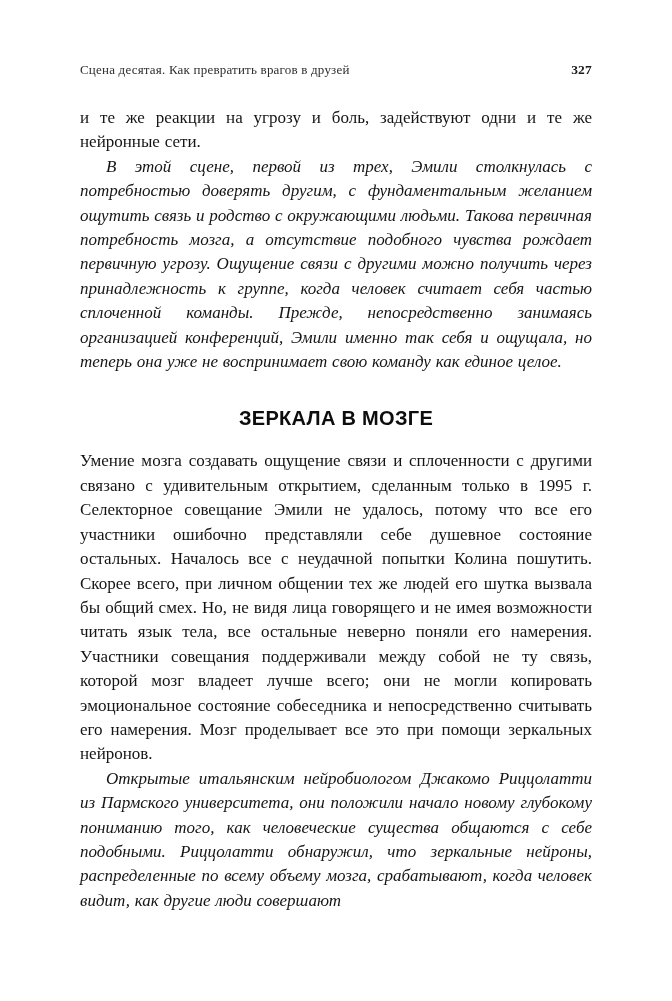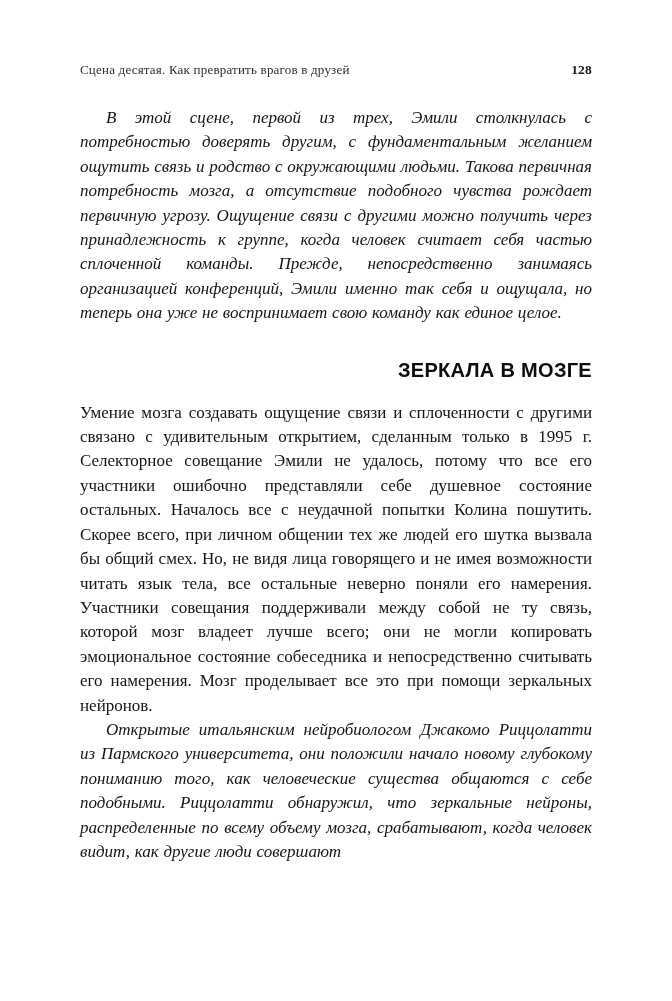--- a/index.html
+++ b/index.html
@@ -49,35 +49,36 @@
       text-indent: 26px;
       font-style: italic;
     }
     .section-heading {
       font-family: "Liberation Sans", "DejaVu Sans", sans-serif;
       font-weight: bold;
       font-size: 20px;
       letter-spacing: 0.3px;
       color: #0d0d0d;
       margin: 33px 0 19px 0;
-      text-align: right;
+      text-align: center;
     }
   </style>
 </head>
 <body>
 
 <div class="page">
 
   <div class="running-head">
     <span class="title">Сцена десятая. Как превратить врагов в друзей</span>
-    <span class="folio">128</span>
+    <span class="folio">327</span>
   </div>
 
   <div class="body-text">
 
+    <p>и те же реакции на угрозу и боль, задействуют одни и те же нейронные сети.</p>
 
     <p class="indent">В этой сцене, первой из трех, Эмили столкнулась с потребностью доверять другим, с фундаментальным желанием ощутить связь и родство с окружающими людьми. Такова первичная потребность мозга, а отсутствие подобного чувства рождает первичную угрозу. Ощущение связи с другими можно получить через принадлежность к группе, когда человек считает себя частью сплоченной команды. Прежде, непосредственно занимаясь организацией конференций, Эмили именно так себя и ощущала, но теперь она уже не воспринимает свою команду как единое целое.</p>
 
     <h2 class="section-heading">ЗЕРКАЛА В МОЗГЕ</h2>
 
     <p>Умение мозга создавать ощущение связи и сплоченности с другими связано с удивительным открытием, сделанным только в 1995 г. Селекторное совещание Эмили не удалось, потому что все его участники ошибочно представляли себе душевное состояние остальных. Началось все с неудачной попытки Колина пошутить. Скорее всего, при личном общении тех же людей его шутка вызвала бы общий смех. Но, не видя лица говорящего и не имея возможности читать язык тела, все остальные неверно поняли его намерения. Участники совещания поддерживали между собой не ту связь, которой мозг владеет лучше всего; они не могли копировать эмоциональное состояние собеседника и непосредственно считывать его намерения. Мозг проделывает все это при помощи зеркальных нейронов.</p>
 
     <p class="indent">Открытые итальянским нейробиологом Джакомо Риццолатти из Пармского университета, они положили начало новому глубокому пониманию того, как человеческие существа общаются с себе подобными. Риццолатти обнаружил, что зеркальные нейроны, распределенные по всему объему мозга, срабатывают, когда человек видит, как другие люди совершают</p>
 
   </div>

